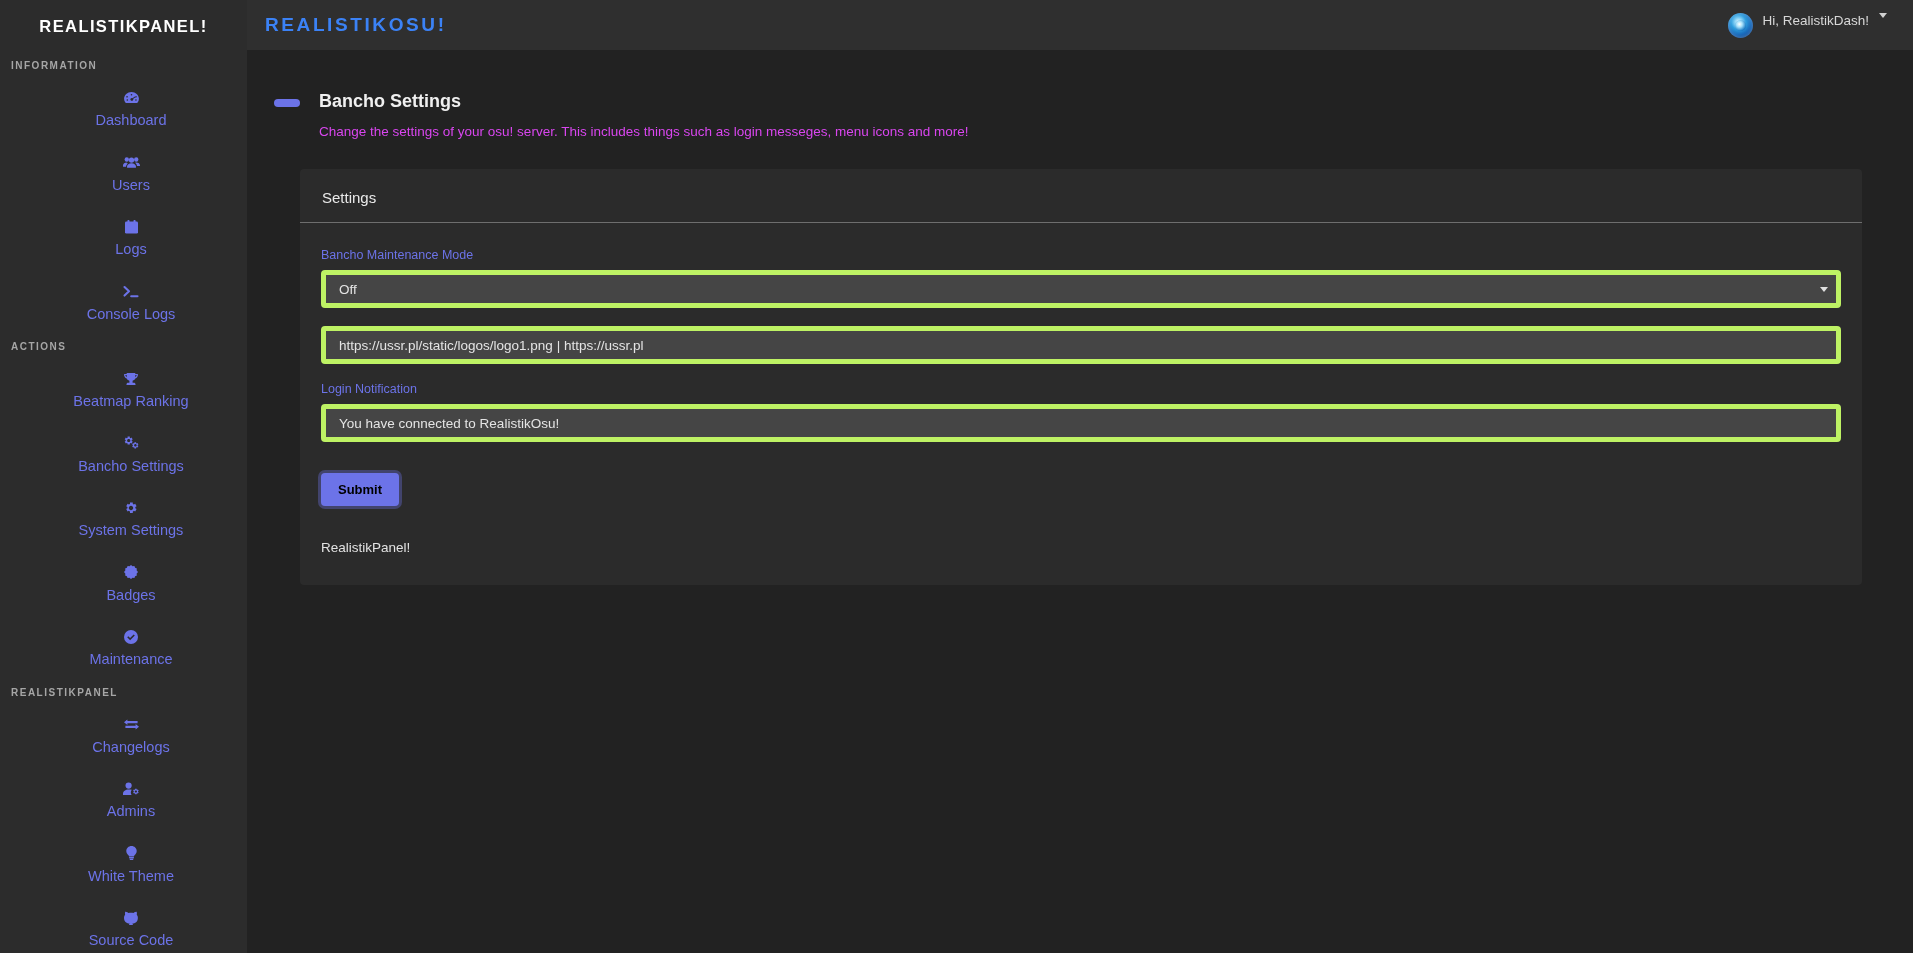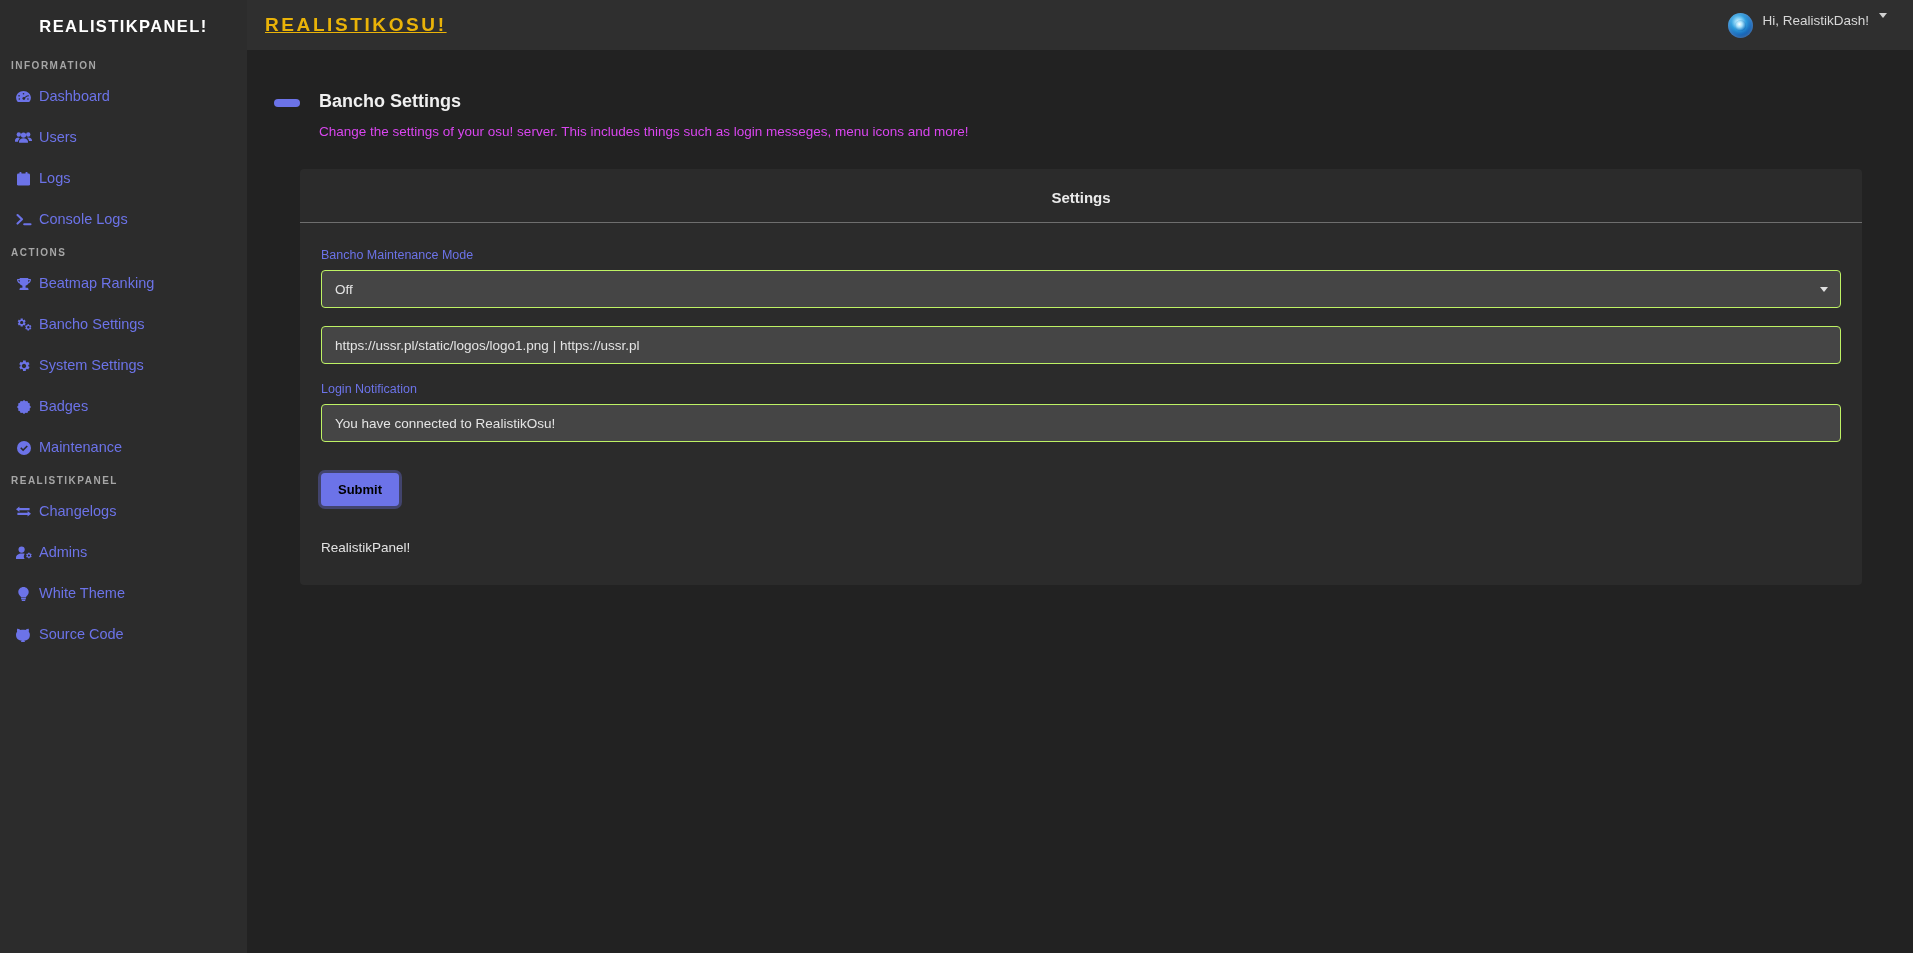--- a/index.html
+++ b/index.html
@@ -41,45 +41,45 @@
     display: flex;
     align-items: center;
     gap: 7px;
     color: #6c73e8;
     font-size: 14.5px;
     padding: 6px 0 6px 15px;
     margin-bottom: 14px;
     text-decoration: none;
     cursor: pointer;
     line-height: 1;
+    flex-direction: column;
   }
   .nav-item .ico {
     width: 17px; height: 15px;
     display: inline-flex; align-items: center; justify-content: center;
     flex: 0 0 17px;
   }
   .nav-item .ico svg { display:block; }
 
   
   .main { flex: 1 1 auto; min-width: 0; height: 953px; position: relative; }
 
   .topbar {
     height: 50px;
     background: #2f2f2f;
     display: flex;
     align-items: center;
     justify-content: space-between;
     padding: 0 26px 0 18px;
   }
   .topbar-title {
-    color: #eab308;
+    color: #3b82f6;
     font-size: 19px;
     font-weight: bold;
     letter-spacing: 2.6px;
-    text-decoration: underline;
   }
   .topbar-user {
     display: flex; align-items: flex-start; gap: 9px;
     cursor: pointer;
   }
   .avatar {
     width: 25px; height: 25px; border-radius: 50%;
     background:
       radial-gradient(circle at 42% 36%, #e9f6ff 0%, #8fd6f7 16%, #2f9ede 34%, #1565b8 60%, #0b3f84 85%, #062a5c 100%);
     box-shadow: inset 0 0 4px rgba(255,255,255,.35);
@@ -133,38 +133,37 @@
     border-radius: 4px;
     padding-bottom: 30px;
   }
   .card-head {
     padding: 20px 22px 16px 22px;
     border-bottom: 1px solid #6e6e6e;
   }
   .card-head-title {
     color: #eaeaea;
     font-size: 15px;
-    font-weight: bold;
-    text-align: center;
+    font-weight: normal;
   }
   .card-body { padding: 25px 21px 0 21px; }
 
   .form-group { margin-bottom: 18px; }
   .form-label {
     display: block;
     color: #6c73e8;
     font-size: 12.5px;
     margin-bottom: 8px;
     font-weight: normal;
   }
   .form-control {
     width: 100%;
     height: 38px;
     background: #454545;
-    border: 1px solid #bef264;
+    border: 5px solid #bef264;
     border-radius: 4px;
     color: #e4e4e4;
     font-family: "Liberation Sans", sans-serif;
     font-size: 13.5px;
     padding: 0 13px;
     outline: none;
   }
   .form-control::placeholder { color: #9a9a9a; }
   .select-wrap { position: relative; }
   .select-wrap select {

